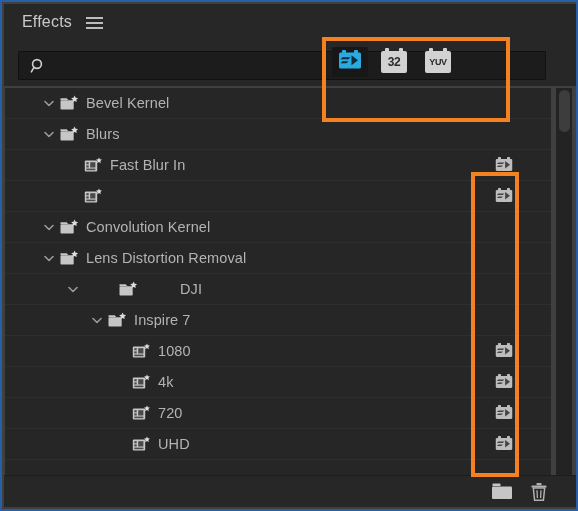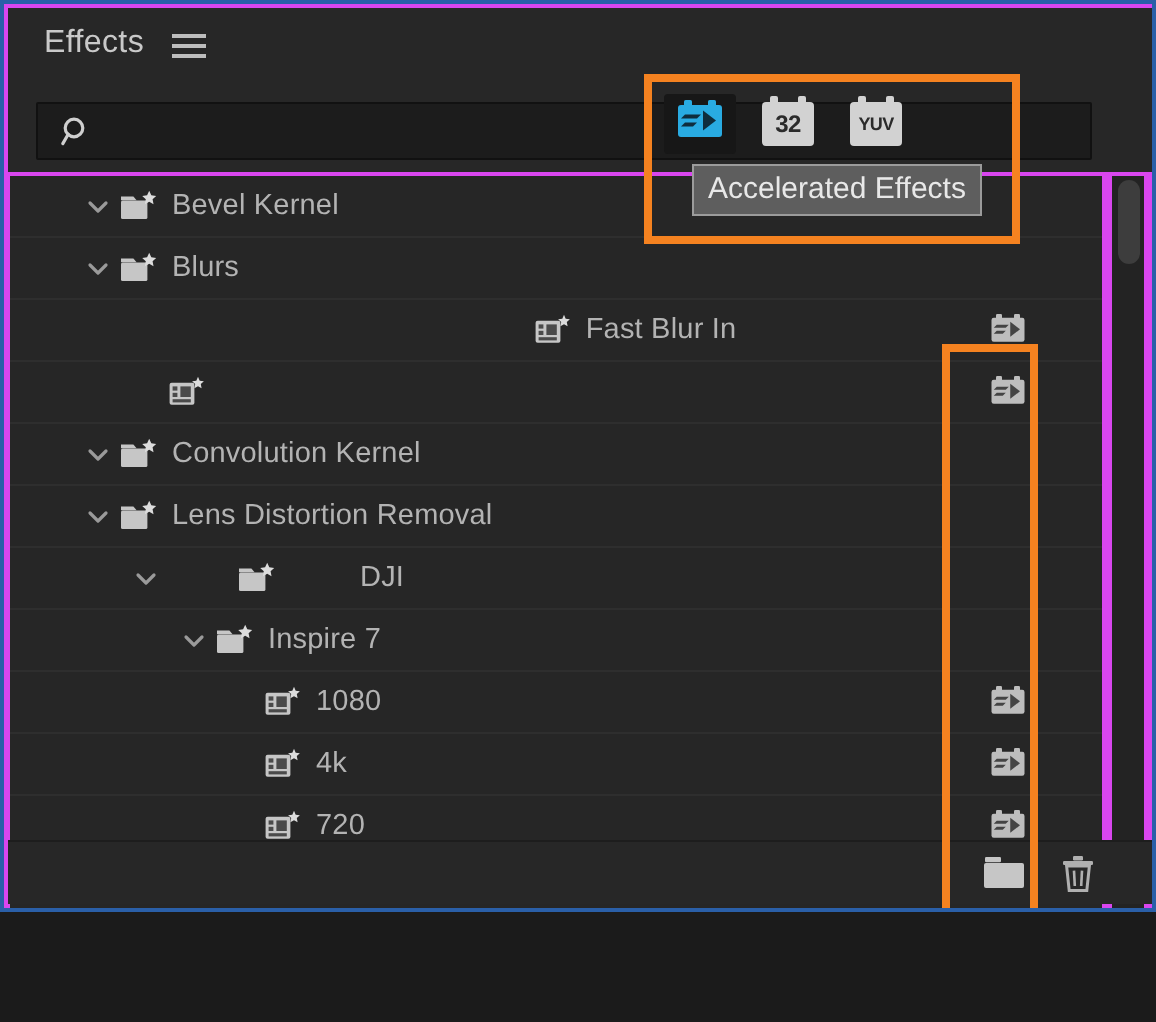--- a/index.html
+++ b/index.html
@@ -11,23 +11,23 @@
     width: 578px;
     height: 511px;
     overflow: hidden;
     font-family: "Liberation Sans", sans-serif;
   }
 
   
   #panel {
     position: absolute;
     left: 0; top: 0;
-    width: 578px; height: 456px;
+    width: 578px; height: 511px;
     box-sizing: border-box;
-    background: #d946ef;
+    background: #404040;
     border: 2px solid #2a5fa8;
     overflow: hidden;
   }
 
   
   #header {
     position: absolute;
     left: 2px; top: 2px;
     width: 574px; height: 40px;
     background: #272727;
@@ -279,21 +279,20 @@
 
     <div class="qbtn">
       <span class="badge-box">32</span>
     </div>
 
     <div class="qbtn">
       <span class="badge-box small-text">YUV</span>
     </div>
   </div>
 
-  <div id="tooltip">Accelerated Effects</div>
 
   <div id="tree">
       <div class="row" style="padding-left: 37px;">
         <span class="twisty"><svg width="14" height="14" viewBox="0 0 14 14">
             <path d="M3 5.5 L7 9.5 L11 5.5" fill="none" stroke="#9a9a9a" stroke-width="1.6" stroke-linecap="round" stroke-linejoin="round"></path>
           </svg></span>
         <span class="row-icon"><svg width="19" height="16" viewBox="0 0 19 16">
             <path d="M0.5 3.2 h6.2 l1.6 1.9 h-7.8 z" fill="#c6c6c6"></path>
             <rect x="0.5" y="5.3" width="13.2" height="9.2" rx="0.8" fill="#c6c6c6"></rect>
             <path d="M14.6 0.4 l1.05 2.25 2.45 0.3 -1.8 1.7 0.46 2.45 -2.16 -1.2 -2.16 1.2 0.46 -2.45 -1.8 -1.7 2.45 -0.3 z" fill="#dcdcdc"></path>
@@ -304,21 +303,21 @@
         <span class="twisty"><svg width="14" height="14" viewBox="0 0 14 14">
             <path d="M3 5.5 L7 9.5 L11 5.5" fill="none" stroke="#9a9a9a" stroke-width="1.6" stroke-linecap="round" stroke-linejoin="round"></path>
           </svg></span>
         <span class="row-icon"><svg width="19" height="16" viewBox="0 0 19 16">
             <path d="M0.5 3.2 h6.2 l1.6 1.9 h-7.8 z" fill="#c6c6c6"></path>
             <rect x="0.5" y="5.3" width="13.2" height="9.2" rx="0.8" fill="#c6c6c6"></rect>
             <path d="M14.6 0.4 l1.05 2.25 2.45 0.3 -1.8 1.7 0.46 2.45 -2.16 -1.2 -2.16 1.2 0.46 -2.45 -1.8 -1.7 2.45 -0.3 z" fill="#dcdcdc"></path>
           </svg></span>
         <span class="row-label">Blurs</span>
       </div>
-      <div class="row" style="padding-left: 61px; justify-content: center;">
+      <div class="row" style="padding-left: 61px;">
         <span class="twisty blank"></span>
         <span class="row-icon"><svg width="19" height="16" viewBox="0 0 19 16">
             <rect x="0.8" y="3.4" width="12.4" height="11" rx="1" fill="#c6c6c6"></rect>
             <rect x="2.3" y="5.2" width="2.4" height="2.1" fill="#4a4a4a"></rect>
             <rect x="2.3" y="8.4" width="2.4" height="2.1" fill="#4a4a4a"></rect>
             <rect x="6.2" y="5.2" width="5.2" height="5.3" fill="#4a4a4a"></rect>
             <rect x="2.3" y="11.6" width="9.1" height="1.6" fill="#4a4a4a"></rect>
             <path d="M15 0.4 l0.85 1.95 2.1 0.25 -1.55 1.45 0.4 2.1 -1.8 -1.03 -1.8 1.03 0.4 -2.1 -1.55 -1.45 2.1 -0.25 z" fill="#dcdcdc"></path>
           </svg></span>
         <span class="row-label">Fast Blur In</span>

